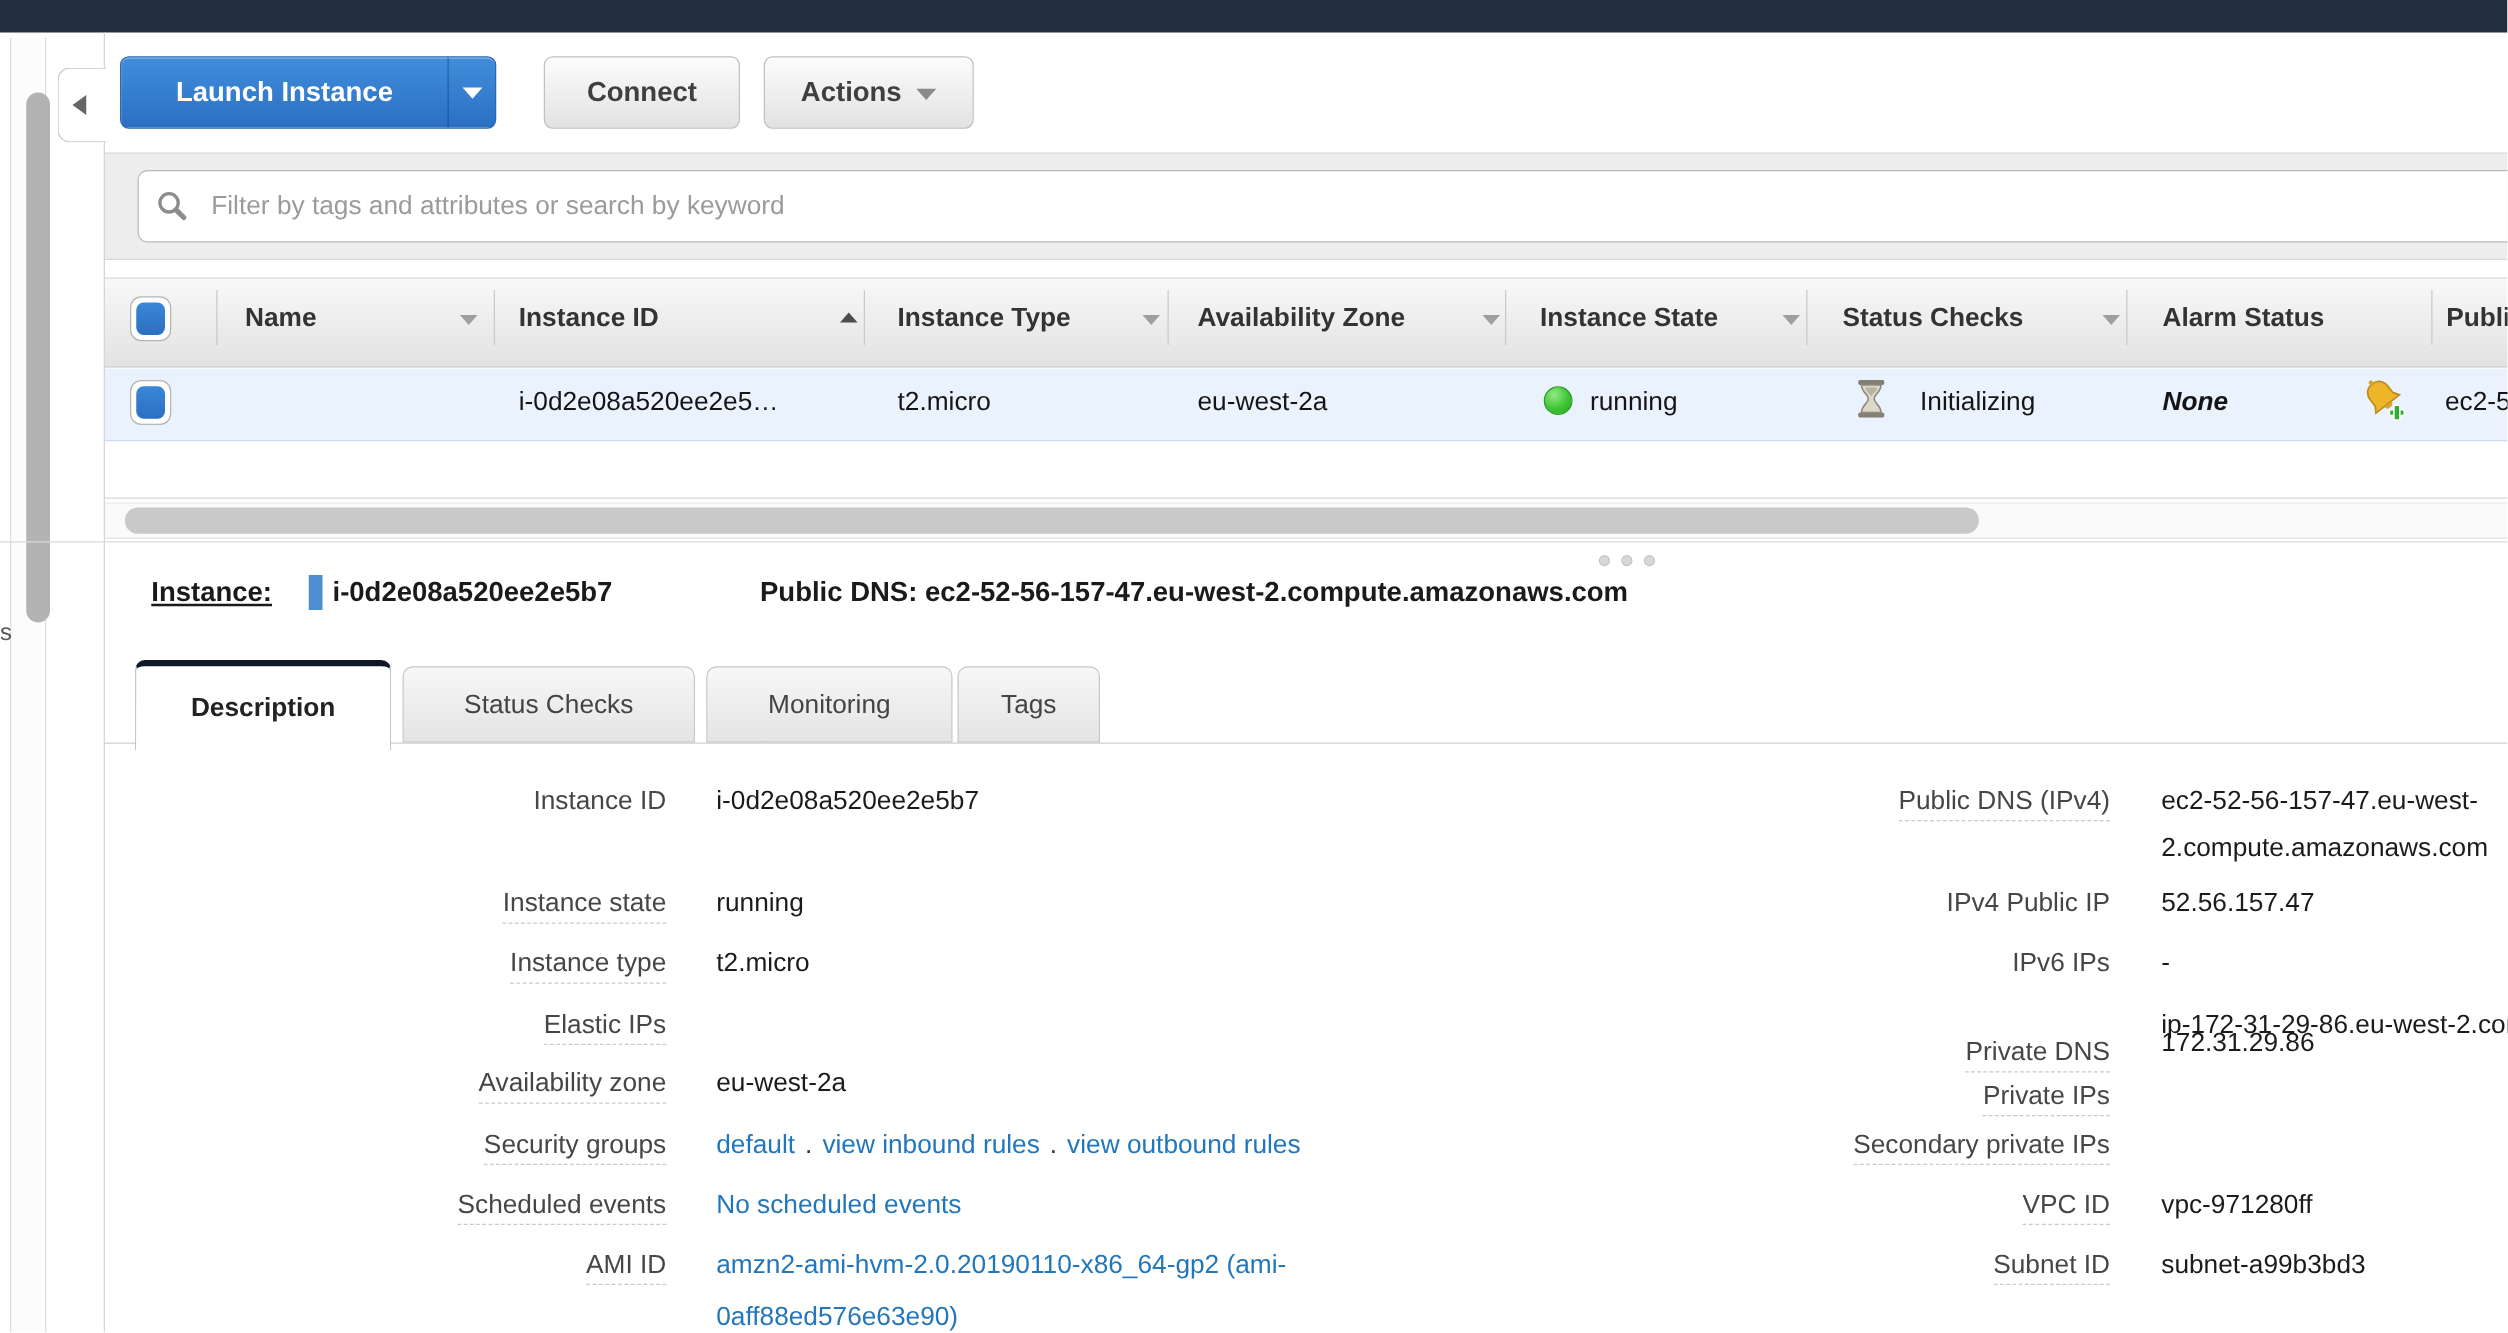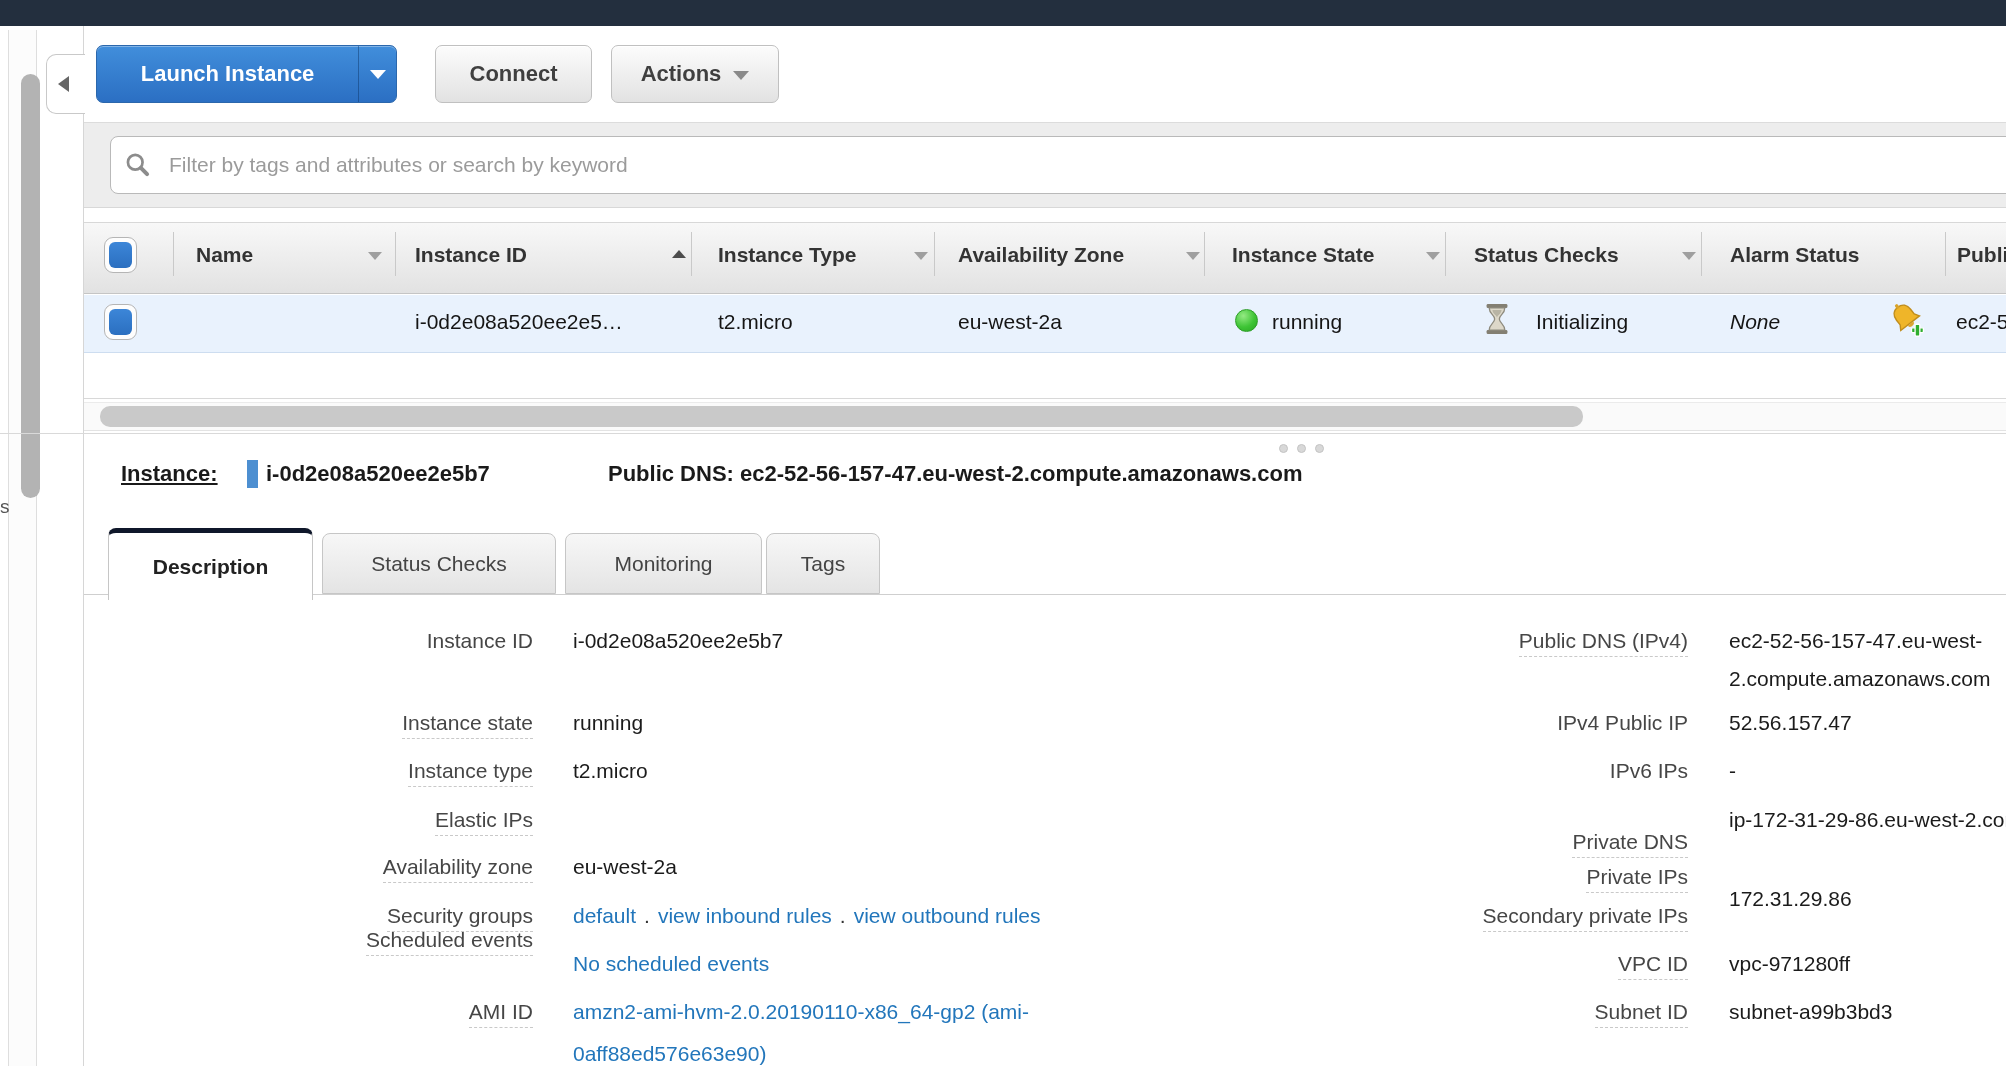--- a/index.html
+++ b/index.html
@@ -40,21 +40,21 @@
   .hlabel{top:240px;height:30px;line-height:30px;font-weight:bold;font-size:21px;color:#333;white-space:nowrap;cursor:pointer;}
   .caret-down{top:252px;width:0;height:0;border-left:7px solid transparent;border-right:7px solid transparent;border-top:8px solid #9f9f9f;}
   .caret-up{top:250px;width:0;height:0;border-left:7px solid transparent;border-right:7px solid transparent;border-bottom:8px solid #4c4c4c;}
   
   .cb{width:33px;height:36px;background:#fdfdfd;border:1px solid #b5b5b5;border-radius:9px;box-sizing:border-box;cursor:pointer;}
   .cb .fill{position:absolute;left:4px;top:4px;right:4px;bottom:4px;background:linear-gradient(#3c86d8,#2b6fc0);border-radius:6px;}
   
   .trow{left:84px;top:295px;width:1922px;height:58px;background:#e9f2fd;border-bottom:1px solid #cdddf0;box-sizing:border-box;cursor:pointer;}
   .cell{top:307px;height:30px;line-height:30px;font-size:21px;color:#151515;white-space:nowrap;}
   .green-dot{left:1235px;top:309px;width:23px;height:23px;border-radius:50%;background:radial-gradient(circle at 35% 28%,#94ea83,#3ec435 55%,#28a622);border:1px solid #2d9e27;box-sizing:border-box;}
-  .italic{font-style:italic;}
+  .italic{font-style:italic;font-weight:bold;}
   .table-bottom{left:84px;top:398px;width:1922px;height:0;border-top:1px solid #d8d8d8;}
   
   .htrack{left:84px;top:402px;width:1922px;height:29px;background:#fafafa;border-top:1px solid #ebebeb;border-bottom:1px solid #e3e3e3;box-sizing:border-box;}
   .hthumb{left:100px;top:406px;width:1483px;height:21px;background:#c9c9c9;border-radius:10px;}
   .split-line{left:0;top:433px;width:2006px;height:0;border-top:1px solid #d9d9d9;}
   .dot{top:444px;width:9px;height:9px;border-radius:50%;background:#d8d8d8;border:1px solid #c4c4c4;box-sizing:border-box;}
   
   .sumtext{top:459px;height:30px;line-height:30px;font-size:22px;font-weight:bold;color:#1a1a1a;white-space:nowrap;}
   .marker{left:247px;top:460px;width:11px;height:28px;background:#4d8fd1;}
   
@@ -213,21 +213,21 @@
 <div class="abs dvalue lcol-value" style="top:805px;"></div>
 
 <div class="abs dlabel lcol-label" style="top:852px;"><span class="tt">Availability zone</span></div>
 <div class="abs dvalue lcol-value" style="top:852px;">eu-west-2a</div>
 
 <div class="abs dlabel lcol-label" style="top:901px;"><span class="tt">Security groups</span></div>
 <div class="abs dvalue lcol-value" style="top:901px;">
   <span class="link">default</span><span class="lsep">.</span><span class="link">view inbound rules</span><span class="lsep">.</span><span class="link">view outbound rules</span>
 </div>
 
-<div class="abs dlabel lcol-label" style="top:925px;"><span class="tt">Scheduled events</span></div>
+<div class="abs dlabel lcol-label" style="top:949px;"><span class="tt">Scheduled events</span></div>
 <div class="abs dvalue lcol-value" style="top:949px;">
   <span class="link">No scheduled events</span>
 </div>
 
 <div class="abs dlabel lcol-label" style="top:997px;"><span class="tt">AMI ID</span></div>
 <div class="abs dvalue lcol-value" style="top:997px;">
   <span class="link">amzn2-ami-hvm-2.0.20190110-x86_64-gp2 (ami-</span>
 </div>
 <div class="abs dvalue lcol-value" style="top:1039px;">
   <span class="link">0aff88ed576e63e90)</span>
@@ -240,21 +240,21 @@
 <div class="abs dlabel rcol-label" style="top:708px;"><span>IPv4 Public IP</span></div>
 <div class="abs dvalue rcol-value" style="top:708px;">52.56.157.47</div>
 
 <div class="abs dlabel rcol-label" style="top:756px;"><span>IPv6 IPs</span></div>
 <div class="abs dvalue rcol-value" style="top:756px;">-</div>
 
 <div class="abs dlabel rcol-label" style="top:785px;margin-top:42px;"><span class="tt">Private DNS</span></div>
 <div class="abs dvalue rcol-value" style="top:805px;">ip-172-31-29-86.eu-west-2.compute.internal</div>
 
 <div class="abs dlabel rcol-label" style="top:852px;margin-top:10px;"><span class="tt">Private IPs</span></div>
-<div class="abs dvalue rcol-value" style="top:884px;text-align:right;">172.31.29.86</div>
+<div class="abs dvalue rcol-value" style="top:820px;text-align:right;">172.31.29.86</div>
 
 <div class="abs dlabel rcol-label" style="top:901px;"><span class="tt">Secondary private IPs</span></div>
 <div class="abs dvalue rcol-value" style="top:901px;"></div>
 
 <div class="abs dlabel rcol-label" style="top:949px;"><span class="tt">VPC ID</span></div>
 <div class="abs dvalue rcol-value" style="top:949px;">vpc-971280ff</div>
 
 <div class="abs dlabel rcol-label" style="top:997px;"><span class="tt">Subnet ID</span></div>
 <div class="abs dvalue rcol-value" style="top:997px;">subnet-a99b3bd3</div>
 

